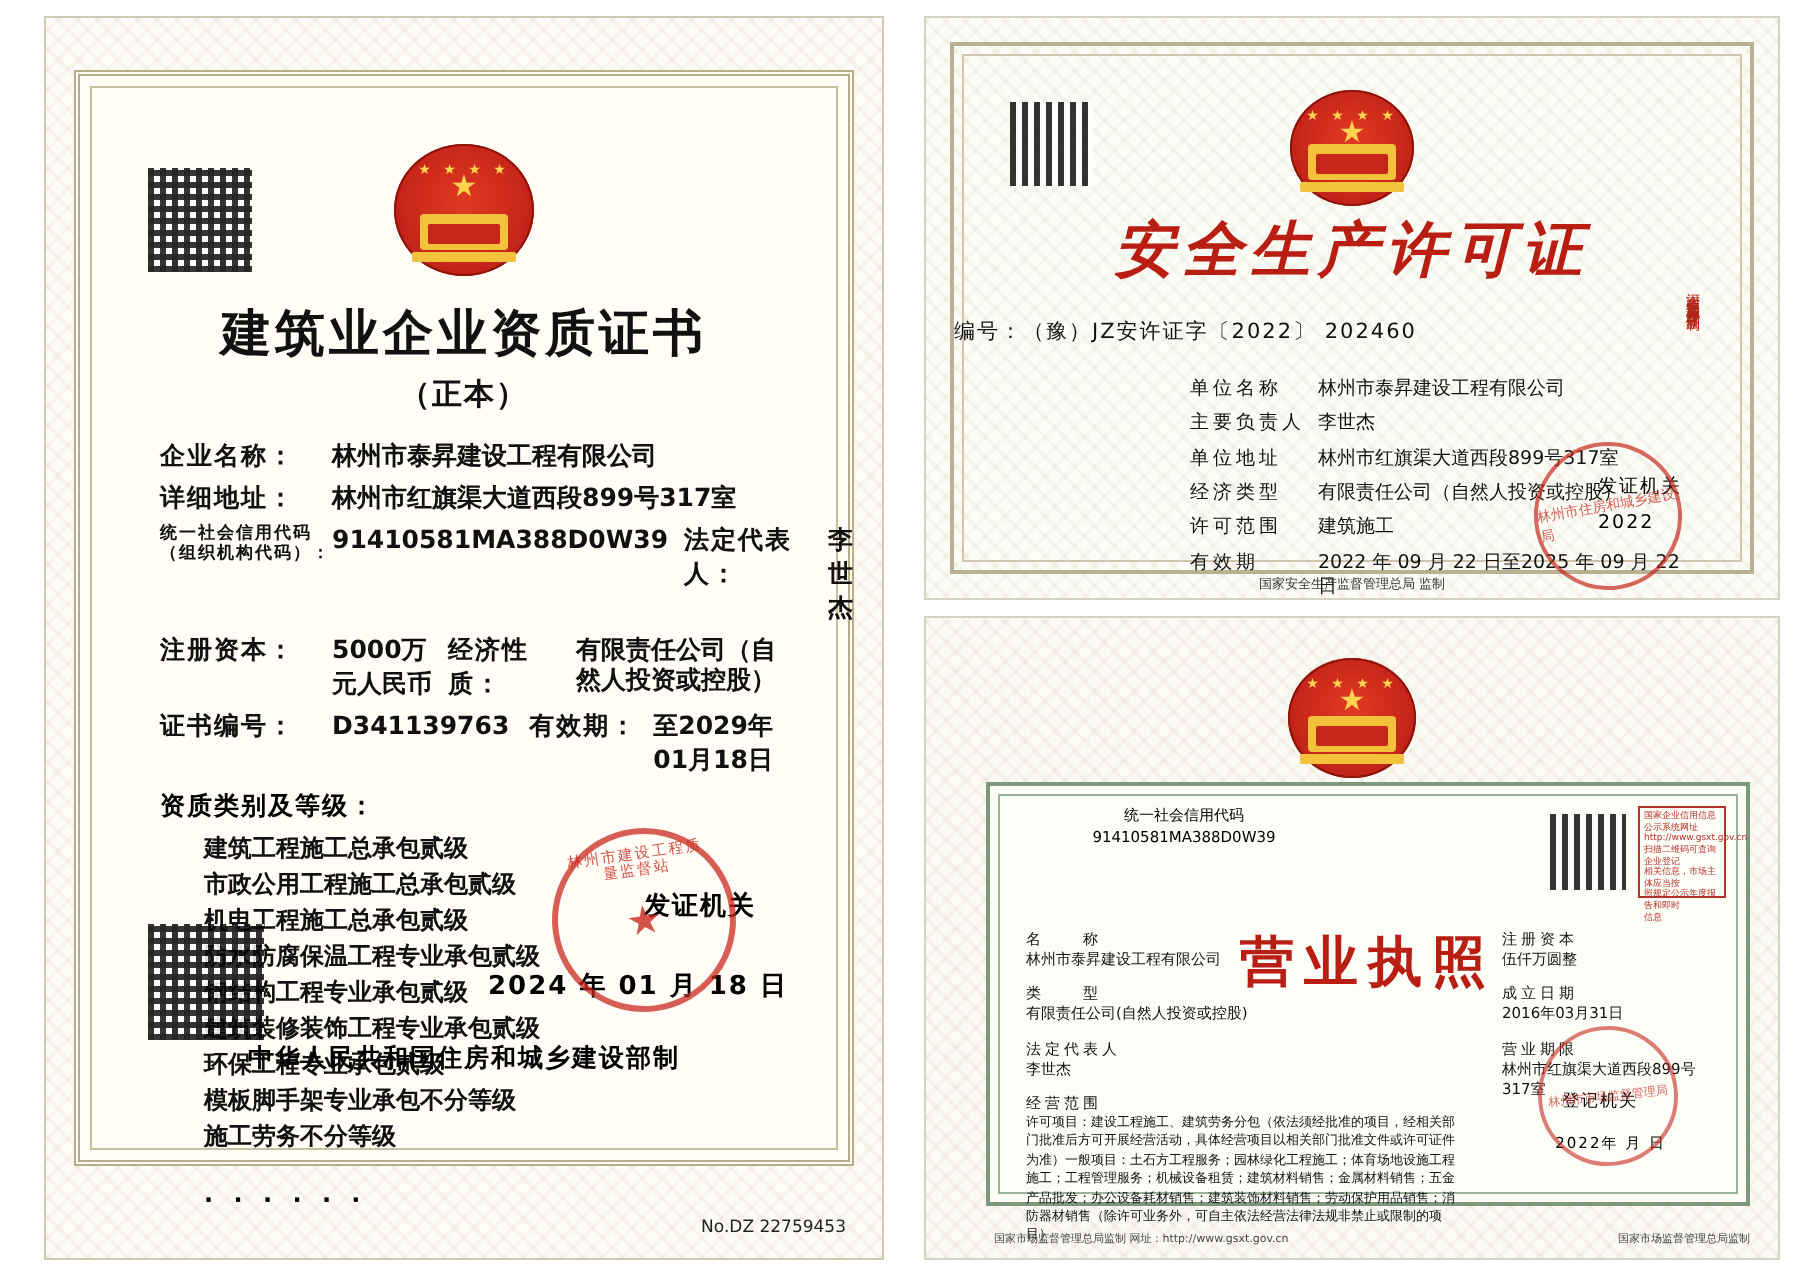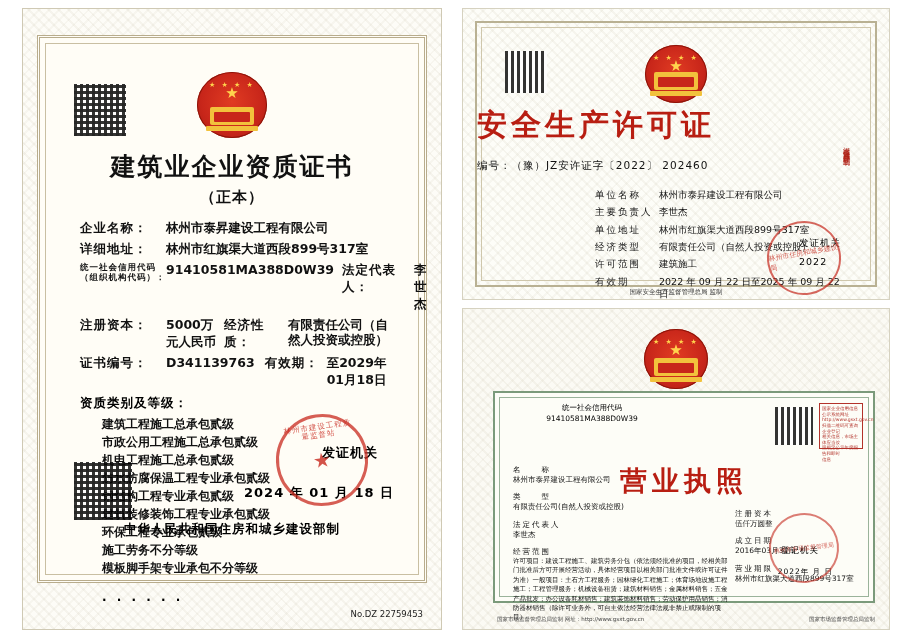--- a/index.html
+++ b/index.html
@@ -129,22 +129,22 @@
   }
   .cert-rt-inner{
     position:absolute; left:12px; top:12px; right:12px; bottom:12px;
     border:2px solid #b9b193;
   }
   .cert-rt-inner:before{
     content:""; position:absolute; inset:4px; border:1px solid #cfc7ac;
   }
   .rt-emblem { position:absolute; left:50%; transform:translateX(-50%); top:22px; width:62px; height:58px;}
   .rt-title {
-    position:absolute; top:82px; left:0; right:0; text-align:left;
-    font-size:30px; font-weight:bold; color:#b81e12; letter-spacing:4px;
+    position:absolute; top:82px; left:0; right:0; text-align:center;
+    font-size:30px; font-weight:bold; color:#b81e12; letter-spacing:4px;font-style:italic;
   }
   .rt-number {
     position:absolute; top:136px; left:0; right:0; text-align:left;
     font-size:10.5px; color:#111; letter-spacing:1px;
   }
   .rt-fields { position:absolute; left:118px; top:166px; right:30px; }
   .rt-fld { display:flex; font-size:9.5px; color:#111; margin-bottom:5px; line-height:1.3;}
   .rt-fld .lb { width:64px; flex:none; letter-spacing:2px; }
   .rt-fld .vl { flex:1; }
   .rt-issuer { position:absolute; right:34px; top:214px; font-size:9.5px; letter-spacing:1px;}
@@ -183,21 +183,21 @@
   }
   .rb-code {
     position:absolute; left:22px; top:10px; width:150px; font-size:7.5px; text-align:center; line-height:1.4;
   }
   .rb-qr { position:absolute; right:60px; top:14px; width:38px; height:38px;}
   .rb-note {
     position:absolute; right:10px; top:10px; width:44px; height:46px;
     border:1px solid #b3322a; color:#b3322a; font-size:4.5px; padding:2px; line-height:1.25;
   }
   .rb-fields { position:absolute; left:18px; top:72px; width:215px;}
-  .rb-fields2 { position:absolute; left:240px; top:72px; right:12px;margin-top:44px;}
+  .rb-fields2 { position:absolute; left:256px; top:72px; right:12px;}
   .rb-fld { display:flex; font-size:7.5px; color:#111; margin-bottom:7px; line-height:1.35;flex-direction:column;}
   .rb-fld .lb { width:48px; flex:none; letter-spacing:2px;}
   .rb-fld .vl { flex:1;}
   .rb-scope { font-size:6.5px; line-height:1.45; }
   .rb-reg { position:absolute; right:54px; bottom:44px; font-size:8.5px; letter-spacing:1px;}
   .rb-date { position:absolute; right:40px; bottom:24px; font-size:7.5px; letter-spacing:1px;}
   .rb-seal {
     position:absolute; right:34px; bottom:18px; width:70px; height:70px; border-radius:50%;
     border:2px solid rgba(196,40,28,0.6); color:rgba(196,40,28,0.7);
     display:flex;align-items:center;justify-content:center;font-size:6px;
@@ -267,22 +267,22 @@
 
         <div class="qual-title">资质类别及等级：</div>
         <ul class="qual-list">
           <li>建筑工程施工总承包贰级</li>
           <li>市政公用工程施工总承包贰级</li>
           <li>机电工程施工总承包贰级</li>
           <li>防水防腐保温工程专业承包贰级</li>
           <li>钢结构工程专业承包贰级</li>
           <li>建筑装修装饰工程专业承包贰级</li>
           <li>环保工程专业承包贰级</li>
+          <li>模板脚手架专业承包不分等级</li>
           <li>施工劳务不分等级</li>
-          <li>模板脚手架专业承包不分等级</li>
         </ul>
         <div class="dots">· · · · · ·</div>
       </div>
 
       <div class="issuer">发证机关</div>
       <div class="issue-date">2024 年 01 月 18 日</div>
 
       <div class="red-seal">
         <span class="seal-star">★</span>
         <span class="seal-ring-text">林州市建设工程质量监督站</span>

